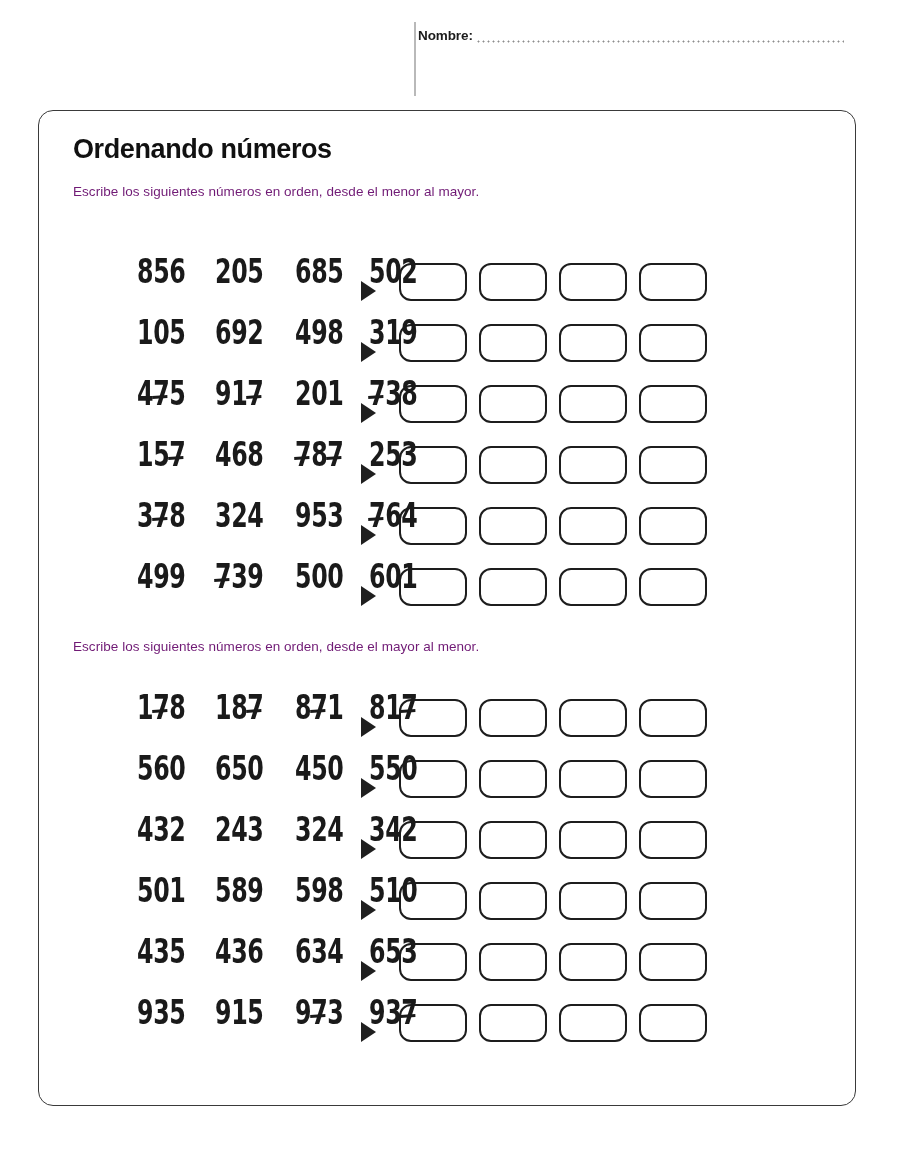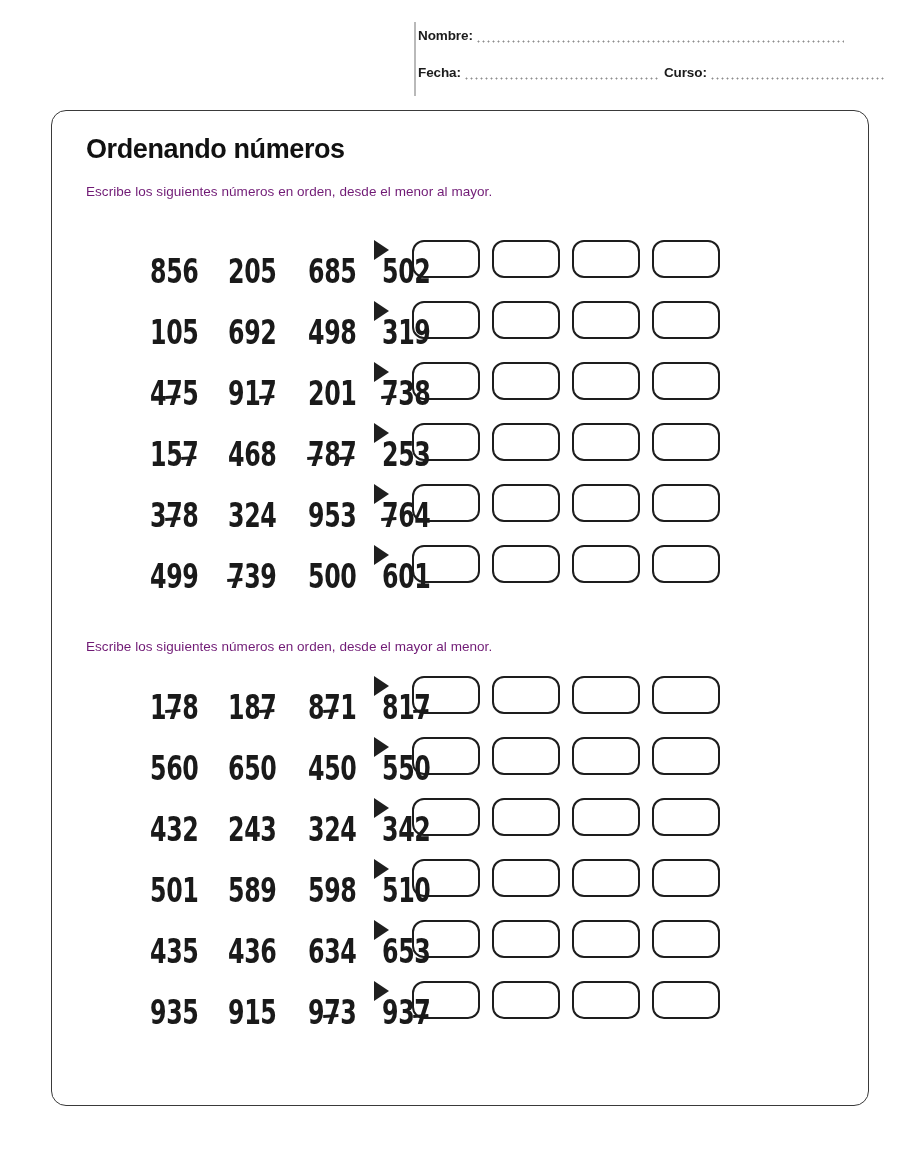--- a/index.html
+++ b/index.html
@@ -65,21 +65,20 @@
   
   #card {
     position: absolute;
     left: 38px;
     top: 110px;
     width: 818px;
     height: 996px;
     border: 1.6px solid #3a3a3a;
     border-radius: 15px;
     background: #ffffff;
-    margin-left: 13px;
   }
 
   #title {
     position: absolute;
     left: 34px;
     top: 23px;
     font-size: 27px;
     font-weight: bold;
     color: #111111;
     letter-spacing: -0.4px;
@@ -98,21 +97,21 @@
 
   
   .group { position: absolute; left: 0; width: 818px; }
   #group-1 { top: 129px; }
   #group-2 { top: 565px; }
 
   .ex-row {
     position: relative;
     height: 61px;
     display: flex;
-    align-items: flex-start;
+    align-items: flex-end;
   }
 
   .numbers {
     position: relative;
     width: 314px;
     height: 61px;
     flex: 0 0 314px;
   }
 
   .num {
@@ -181,26 +180,20 @@
 
 <div id="page">
 
   <div id="header">
 
     <div class="hdr-row">
       <span class="hdr-label">Nombre:</span>
       <span class="dots"></span>
     </div>
 
-    <div class="hdr-row">
-      <span class="hdr-label">Fecha:</span>
-      <span class="dots fixed-short"></span>
-      <span class="hdr-label curso">Curso:</span>
-      <span class="dots fixed-tail"></span>
-    </div>
 
   </div>
 
   <div id="card">
 
     <div id="title">Ordenando números</div>
 
     <div class="instruction" id="instruction-1">Escribe los siguientes números en orden, desde el menor al mayor.</div>
 
     <div class="group" id="group-1">

